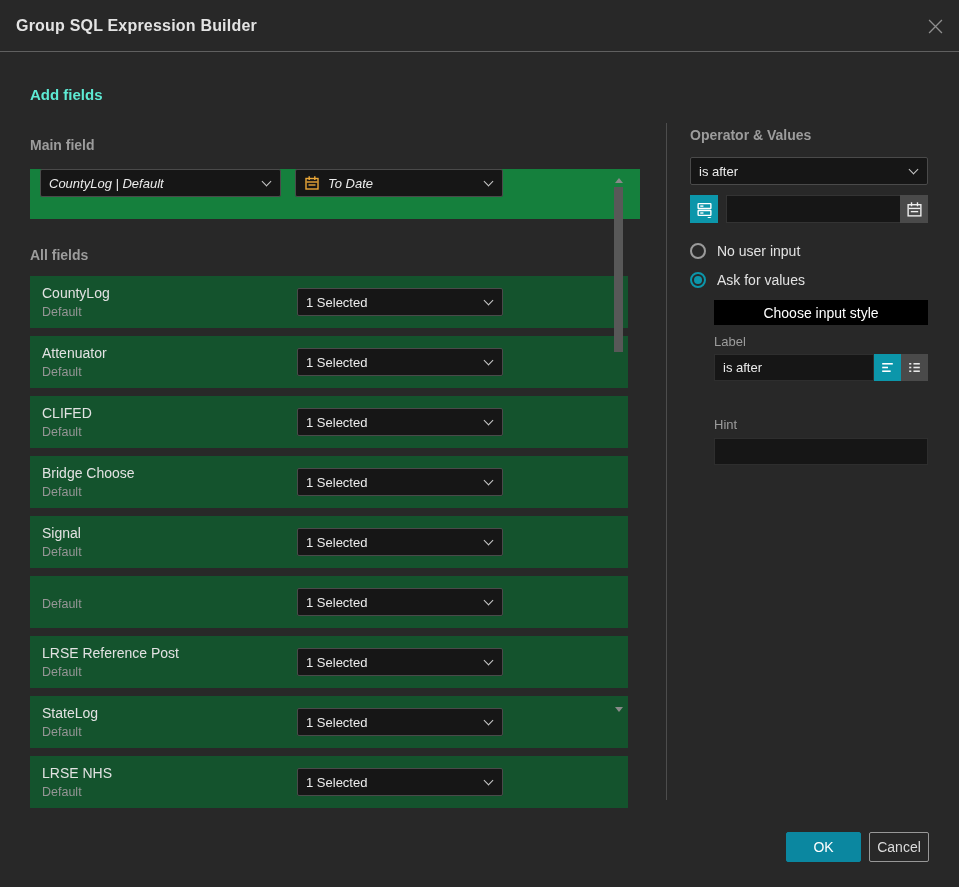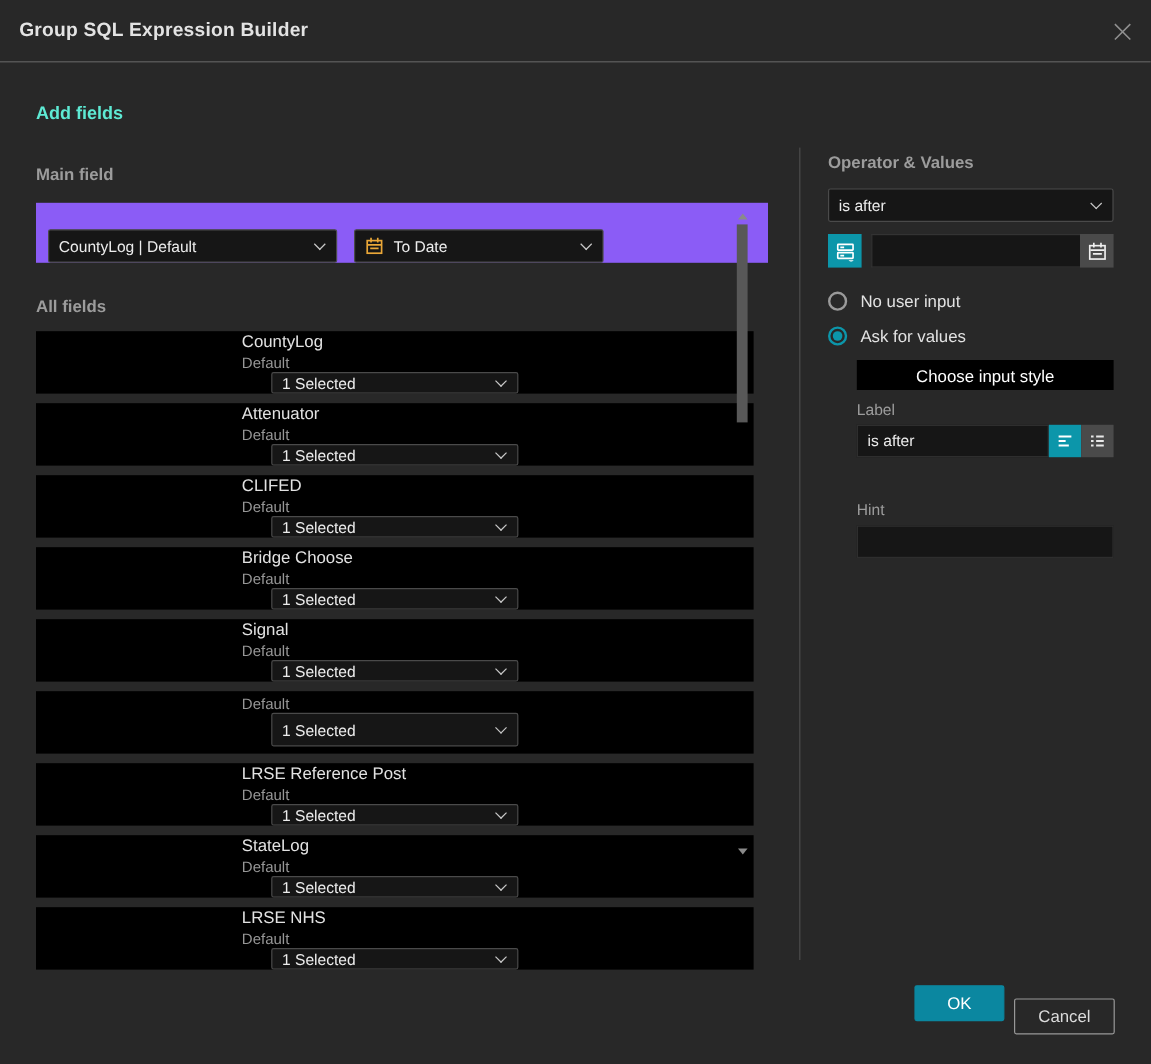--- a/index.html
+++ b/index.html
@@ -24,22 +24,22 @@
   }
 
   
   .sec-heading { color:#5eead4; font-weight:700; font-size:15px; }
   .sub-heading { color:#9c9c9c; font-weight:700; font-size:14px; }
 
   
   .left-col { position:absolute; left:30px; top:86px; width:610px; }
   .main-field-label { margin-top:34px; }
   .main-field-panel {
-    margin-top:16px; height:50px; background:#8b5cf6;
-    display:flex; align-items:flex-end; gap:14px; padding:0 10px;
+    margin-top:16px; height:50px; background:#15803d;
+    display:flex; align-items:flex-start; gap:14px; padding:0 10px;font-style:italic;
   }
 
   .select {
     height:28px; background:#161616; border:1px solid #4a4a4a; border-radius:2px;
     display:flex; align-items:center; padding:0 8px; font-size:13px; color:#ececec;
     cursor:pointer;
   }
   .select .sel-text { flex:1 1 auto; white-space:nowrap; overflow:hidden; }
   .chev {
     flex:0 0 auto; width:7px; height:7px; margin:0 2px 3px 8px;
@@ -49,22 +49,22 @@
   .sel-field { width:241px; }
   .sel-date  { width:208px; }
 
   .cal-svg { width:16px; height:16px; flex:0 0 auto; margin-right:8px; }
 
   .all-fields-label { margin-top:28px; }
 
   
   .field-list { margin-top:13px; width:598px; }
   .field-row {
-    height:52px; background:#000000; margin-bottom:8px;
-    display:flex; align-items:center; padding:0 12px;flex-direction:column;
+    height:52px; background:#14532d; margin-bottom:8px;
+    display:flex; align-items:center; padding:0 12px;
   }
   .field-row .names { width:255px; }
   .field-row .fname { font-size:14px; color:#e2e2e2; }
   .field-row .fsub  { font-size:12.5px; color:#969696; margin-top:4px; }
   .sel-count { width:206px; }
 
   
   .scrollbar { position:absolute; left:613px; top:176px; width:12px; height:538px; }
   .sb-arrow-up, .sb-arrow-down { position:absolute; left:2px; width:0; height:0; }
   .sb-arrow-up   { top:2px;    border-left:4px solid transparent; border-right:4px solid transparent; border-bottom:5px solid #8a8a8a; }
@@ -124,21 +124,21 @@
     color:#ececec; font-size:13px; padding:0 8px; font-family:inherit; display:block;
   }
 
   
   .footer { position:absolute; right:30px; bottom:25px; display:flex; gap:8px; }
   .btn {
     height:30px; font-size:14px; font-family:inherit; cursor:pointer; border-radius:2px;
     display:flex; align-items:center; justify-content:center;
   }
   .btn-ok { width:75px; background:#0b87a0; color:#fff; border:1px solid #0b87a0; }
-  .btn-cancel { width:84px; background:transparent; color:#dcdcdc; border:1px solid #989898;margin-top:11px; }
+  .btn-cancel { width:60px; background:transparent; color:#dcdcdc; border:1px solid #989898; }
 </style>
 </head>
 <body>
 
 <div class="dialog">
 
   <div class="header">
     <span class="title">Group SQL Expression Builder</span>
     <button class="close-btn">
       <svg width="15" height="15" viewBox="0 0 14 14">

